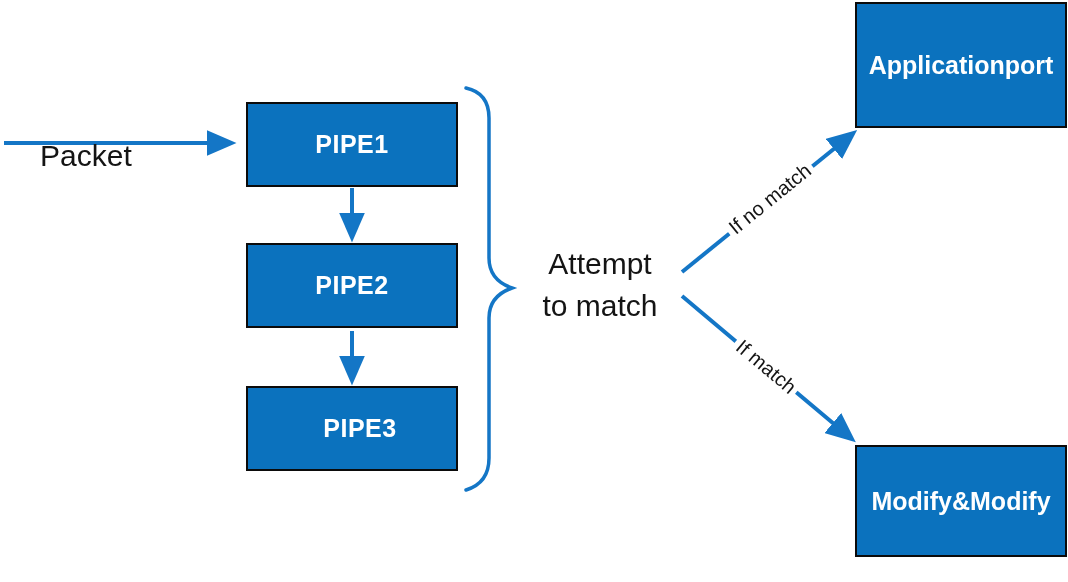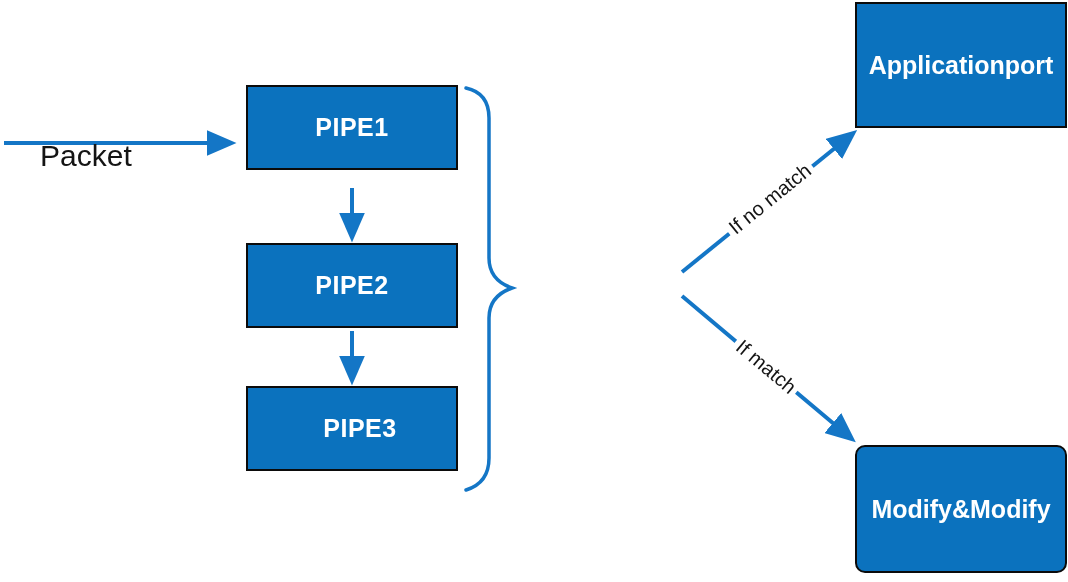--- a/index.html
+++ b/index.html
@@ -42,31 +42,31 @@
     justify-content: center;
     text-align: center;
   }
   .pipe {
     left: 246px;
     width: 212px;
     height: 85px;
     font-size: 25px;
     letter-spacing: 0.5px;
   }
-  .pipe1 { top: 85px; }
+  .pipe1 { top: 102px; }
   .pipe2 { top: 243px; align-items: center; }
   .pipe3 { top: 386px; padding-left: 16px; }
   .outcome {
     left: 855px;
     width: 212px;
     font-size: 25px;
     line-height: 38px;
   }
   .application-port { top: 2px; height: 126px; }
-  .modify-forward { top: 445px; height: 128px; line-height: 37px; border-radius: 10px; }
+  .modify-forward { top: 445px; height: 112px; line-height: 37px; }
   .packet-label {
     position: absolute;
     left: 40px; top: 99px;
     width: 145px;
     text-align: left;
     font-size: 30px;
     color: var(--text-dark, #141414);
     margin-top: 40px;
   }
   .attempt-label {
@@ -127,20 +127,24 @@
   </div>
 
   <div class="node pipe pipe2">
     <span>PIPE2</span>
   </div>
 
   <div class="node pipe pipe3">
     <span>PIPE3</span>
   </div>
 
+  <div class="attempt-label">
+    <div>Attempt</div>
+    <div>to match</div>
+  </div>
 
   <div class="edge-label no-match">If no match</div>
 
   <div class="edge-label match">If match</div>
 
   <div class="node outcome application-port">
     <div>Application</div>
     <div>port</div>
   </div>
 

